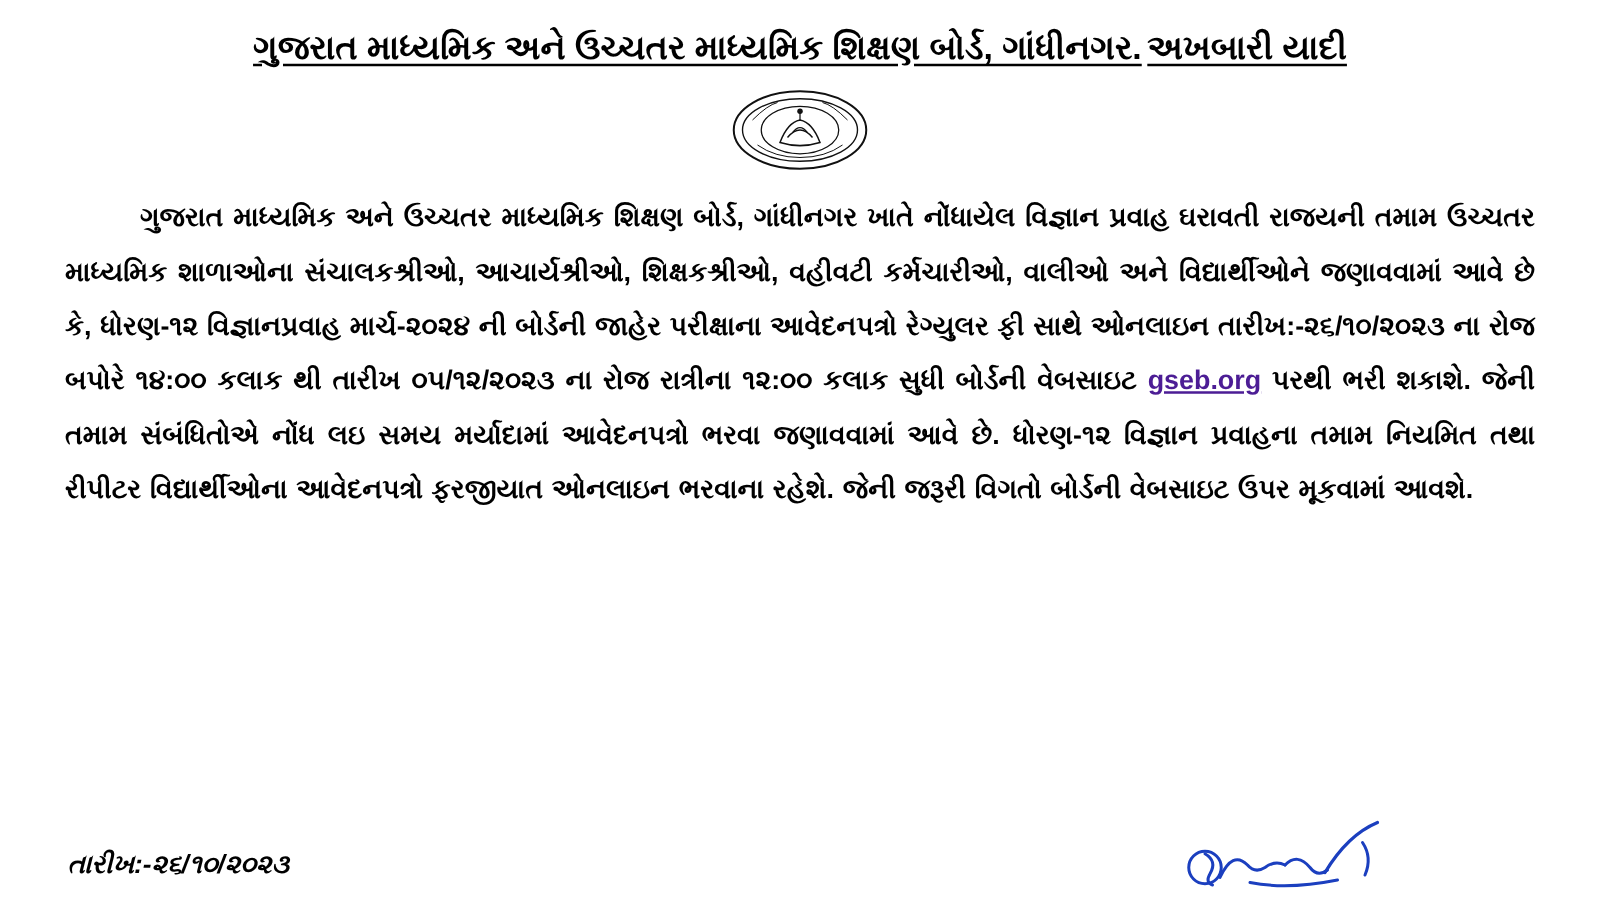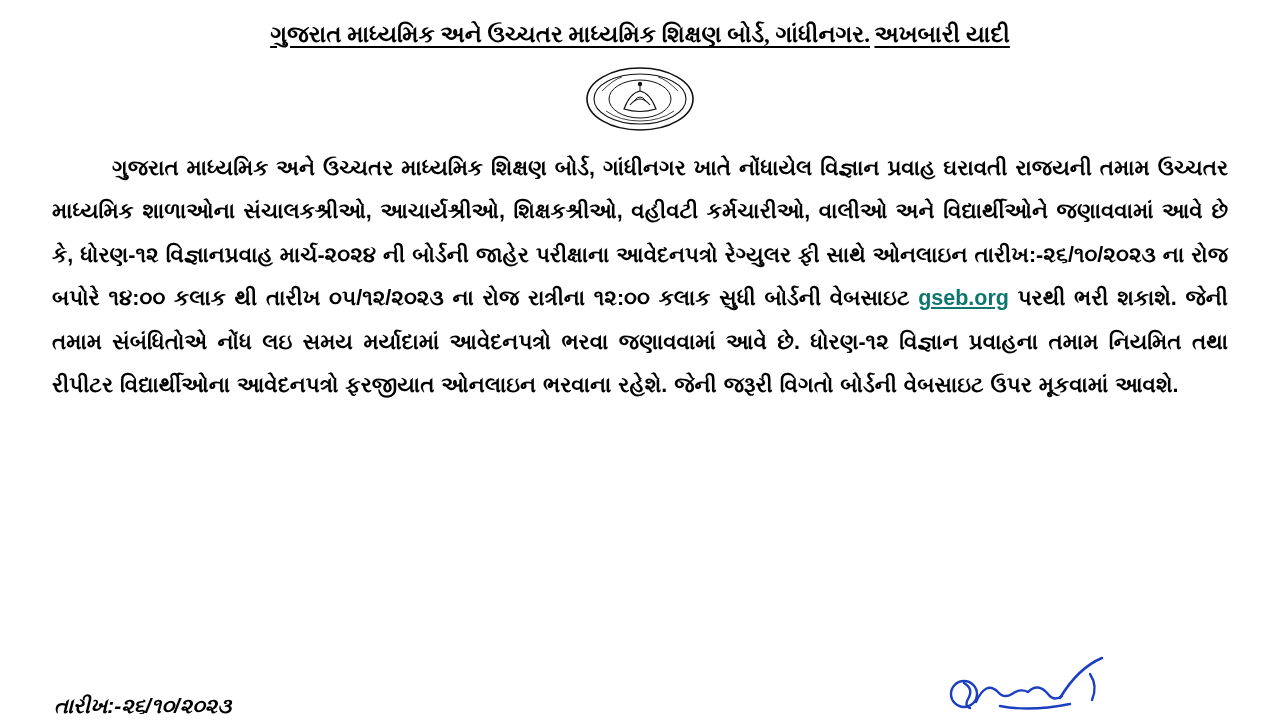--- a/index.html
+++ b/index.html
@@ -20,27 +20,26 @@
     width: 1280px;
     height: 720px;
     box-sizing: border-box;
     padding: 18px 18px 0 18px;
   }
   .header {
     text-align: center;
   }
   .title-line {
     display: inline-block;
-    font-size: 23px;
+    font-size: 27px;
     font-weight: bold;
     letter-spacing: 0px;
     line-height: 1.34;
     text-decoration: underline;
     text-underline-offset: 4px;
-    font-family: Liberation Serif, serif;
   }
   .title-line.second {
     margin-top: 2px;
   }
   .logo-wrap {
     text-align: center;
     margin-top: 14px;
     margin-bottom: 10px;
   }
   .seal {
@@ -61,21 +60,21 @@
     padding: 0 34px 0 34px;
     margin-top: 6px;
     word-spacing: 1px;
   }
   .body-text .indent {
     display: inline-block;
     width: 60px;
   }
   .link {
     text-decoration: underline;
-    color: #0f766e;
+    color: #4c1d95;
     font-weight: bold;
   }
   .signature-area {
     position: absolute;
     right: 70px;
     bottom: 6px;
     width: 330px;
     text-align: center;
   }
   .sign-svg {
@@ -89,21 +88,21 @@
     line-height: 1.5;
   }
   .sign-desig {
     font-size: 20px;
     font-weight: bold;
     line-height: 1.5;
   }
   .date-line {
     position: absolute;
     left: 54px;
-    bottom: 2px;
+    bottom: 16px;
     font-size: 21px;
     font-weight: bold;
     font-style: italic;
   }
 </style>
 </head>
 <body>
 
 <div class="page">
 

